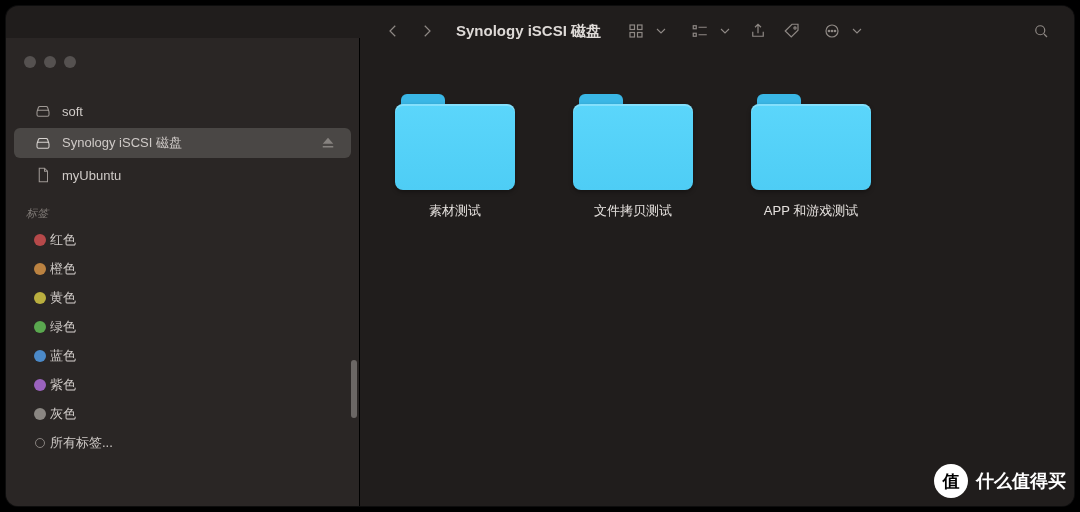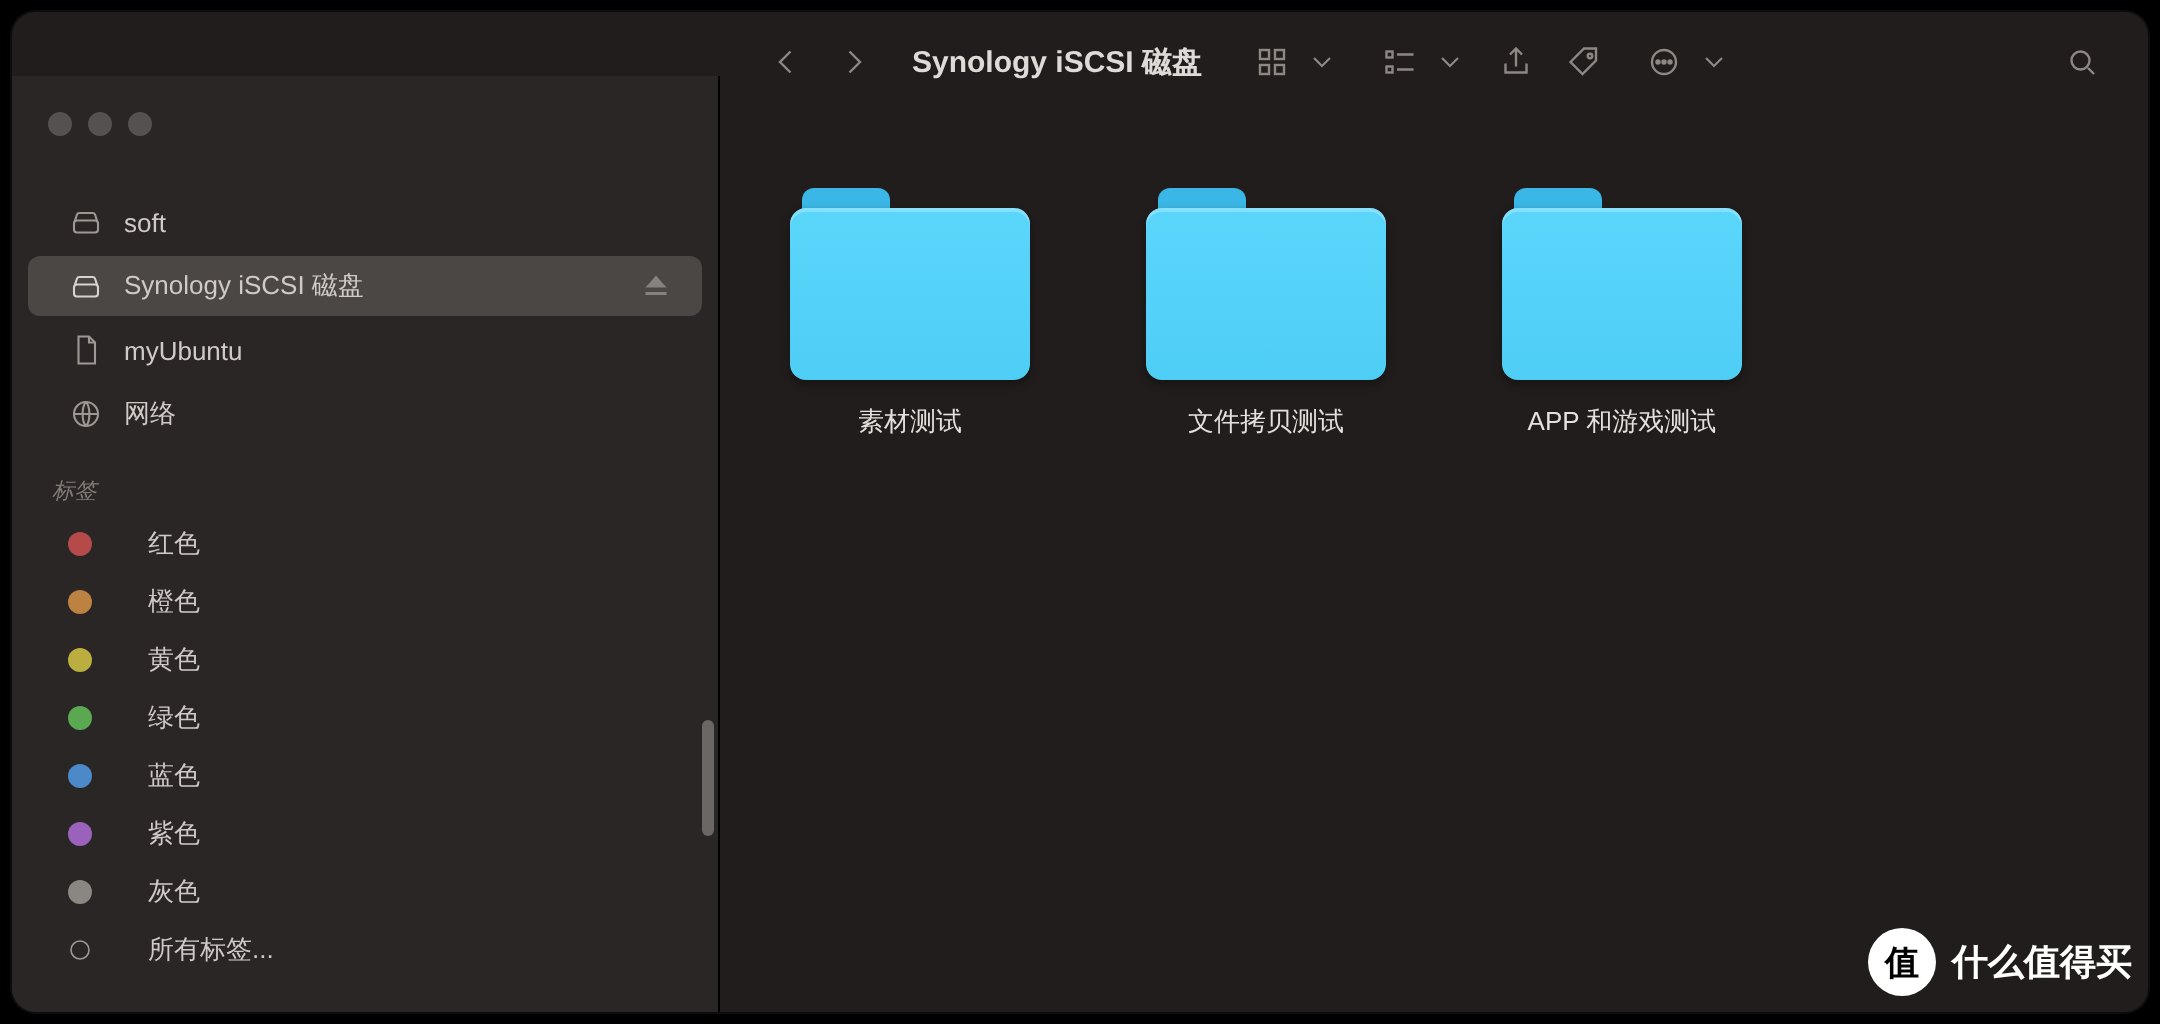--- a/index.html
+++ b/index.html
@@ -22,21 +22,21 @@
   }
   .sb-item.selected { background: #4a4745; }
   .sb-icon { width: 18px; height: 18px; display:flex; align-items:center; justify-content:center; flex-shrink:0; }
   .sb-icon svg { width: 18px; height: 18px; }
   .eject { margin-left: auto; opacity: 0.55; }
   .sb-section-label {
     color: #827d79; font-size: 11px; padding: 14px 0 4px 20px; letter-spacing: 0.2px; font-style: italic;
   }
   .tag-item {
     display: flex; align-items: center; height: 28px; padding-left: 20px;
-    color: #cfcac7; font-size: 13px; gap: 28px; cursor: pointer;
+    color: #cfcac7; font-size: 13px; gap: 4px; cursor: pointer;
     margin: 1px 8px; border-radius: 6px;
   }
   .tag-dot { width: 12px; height: 12px; border-radius: 50%; flex-shrink:0; }
   .scroll-thumb {
     position: absolute; right: 2px; top: 322px; width: 6px; height: 58px;
     background: #6b6765; border-radius: 3px;
   }
 
   .main { flex: 1; display: flex; flex-direction: column; background: #201d1c; }
   .toolbar {
@@ -112,29 +112,20 @@
     <div class="sb-item">
       <span class="sb-icon">
         <svg viewBox="0 0 24 24">
             <path d="M7 3h7l4 4v14H7z" fill="none" stroke="#9e9894" stroke-width="1.4"></path>
             <path d="M14 3v4h4" fill="none" stroke="#9e9894" stroke-width="1.4"></path>
           </svg>
       </span>
       <span>myUbuntu</span>
     </div>
 
-    <div class="sb-item">
-      <span class="sb-icon">
-        <svg viewBox="0 0 24 24">
-            <circle cx="12" cy="12" r="8" fill="none" stroke="#9e9894" stroke-width="1.4"></circle>
-            <path d="M4 12h16M12 4c3 3 3 13 0 16M12 4c-3 3-3 13 0 16" fill="none" stroke="#9e9894" stroke-width="1.4"></path>
-          </svg>
-      </span>
-      <span>网络</span>
-    </div>
 
     <div class="sb-section-label">标签</div>
 
     <div class="tag-item">
         <span class="tag-dot" style="background:#b6494a"></span>
         <span>红色</span>
       </div>
     <div class="tag-item">
         <span class="tag-dot" style="background:#bb8241"></span>
         <span>橙色</span>

